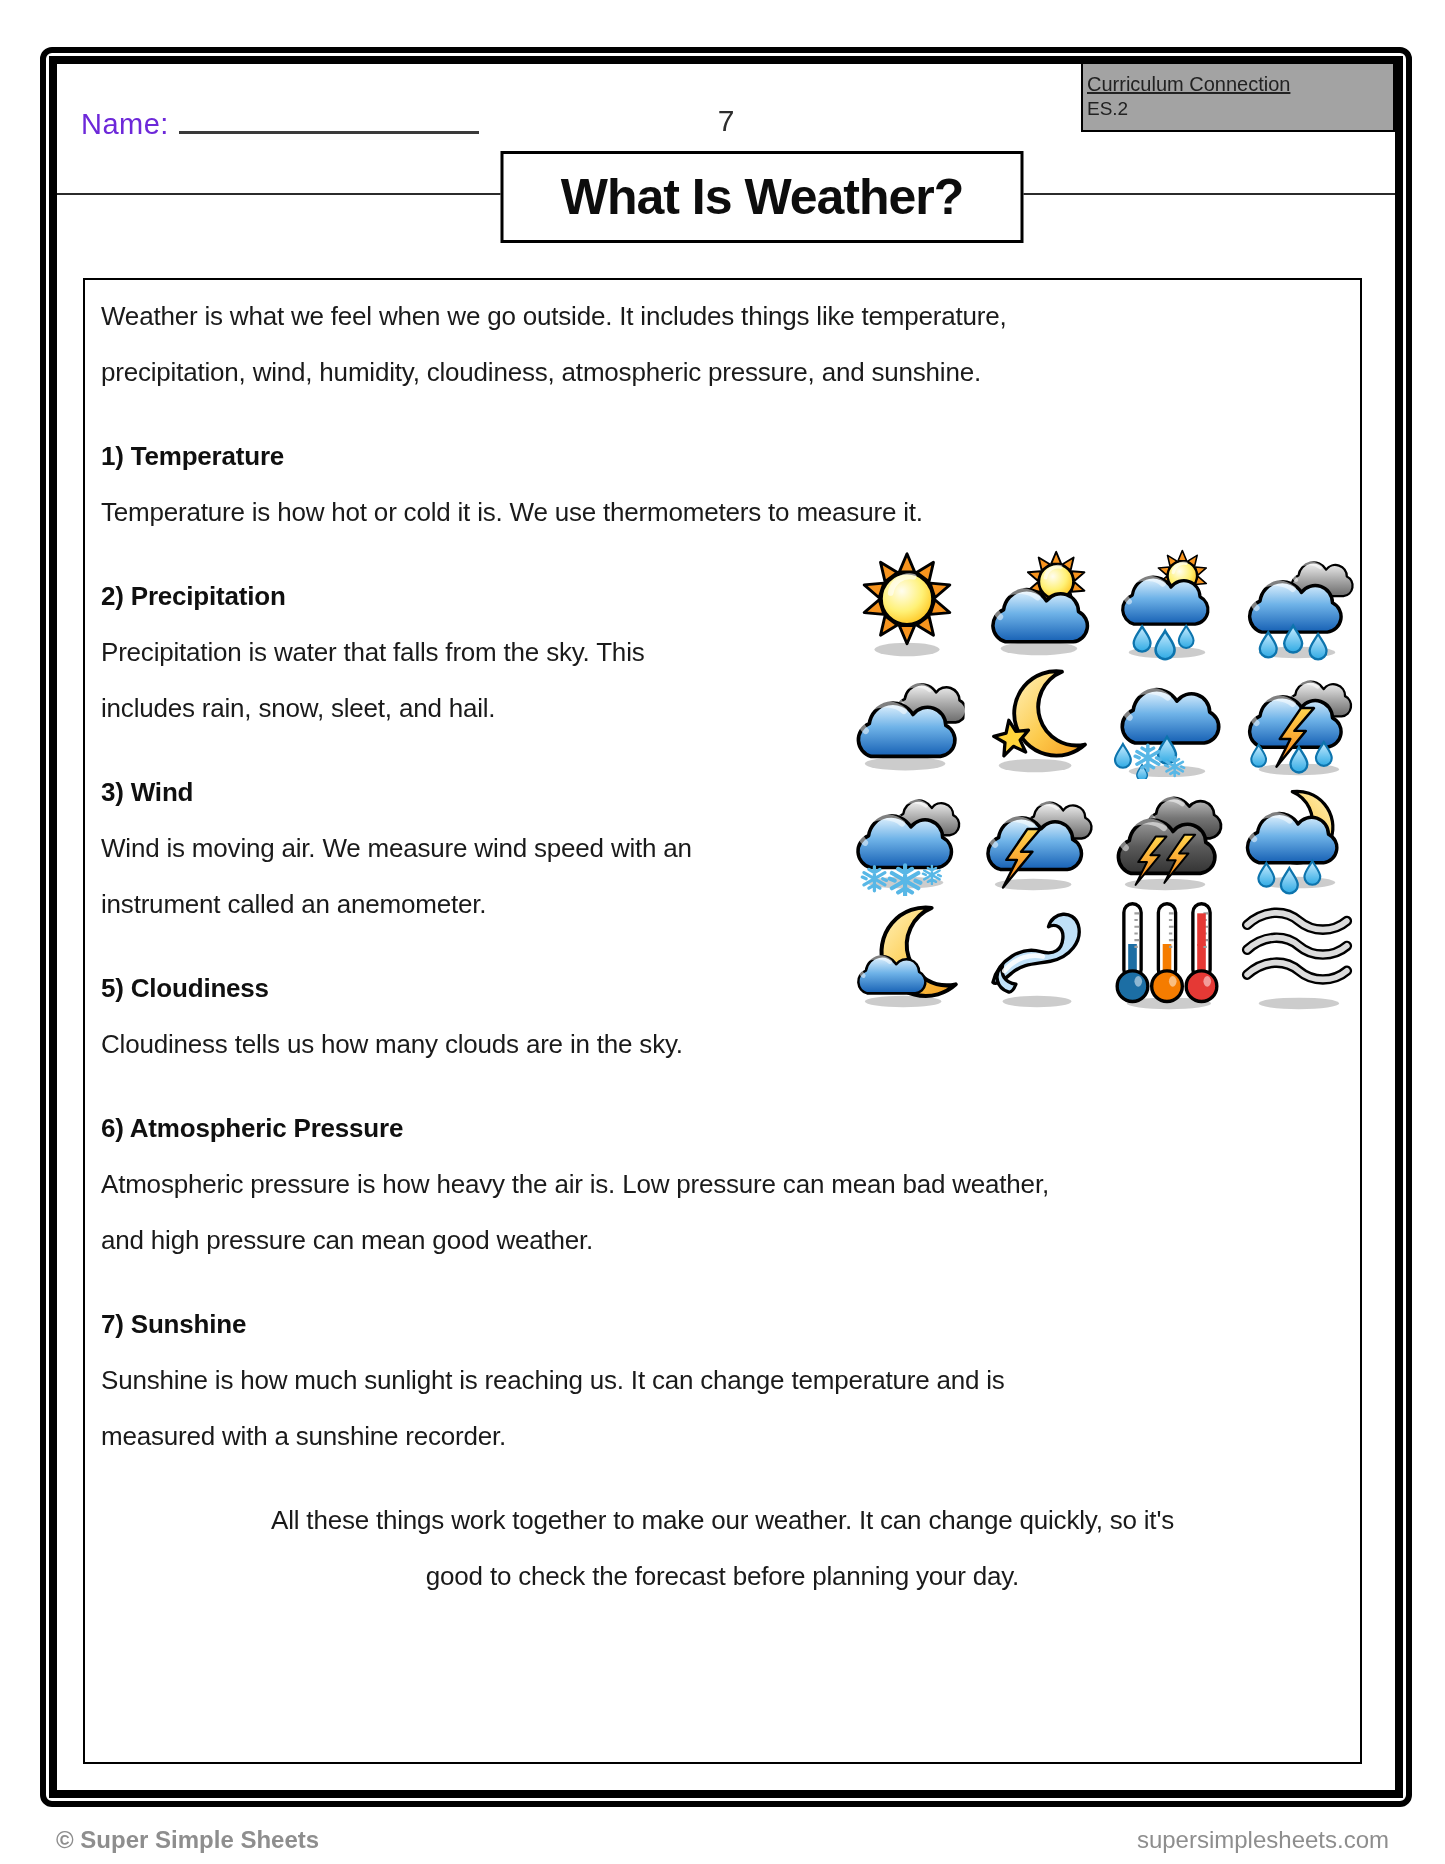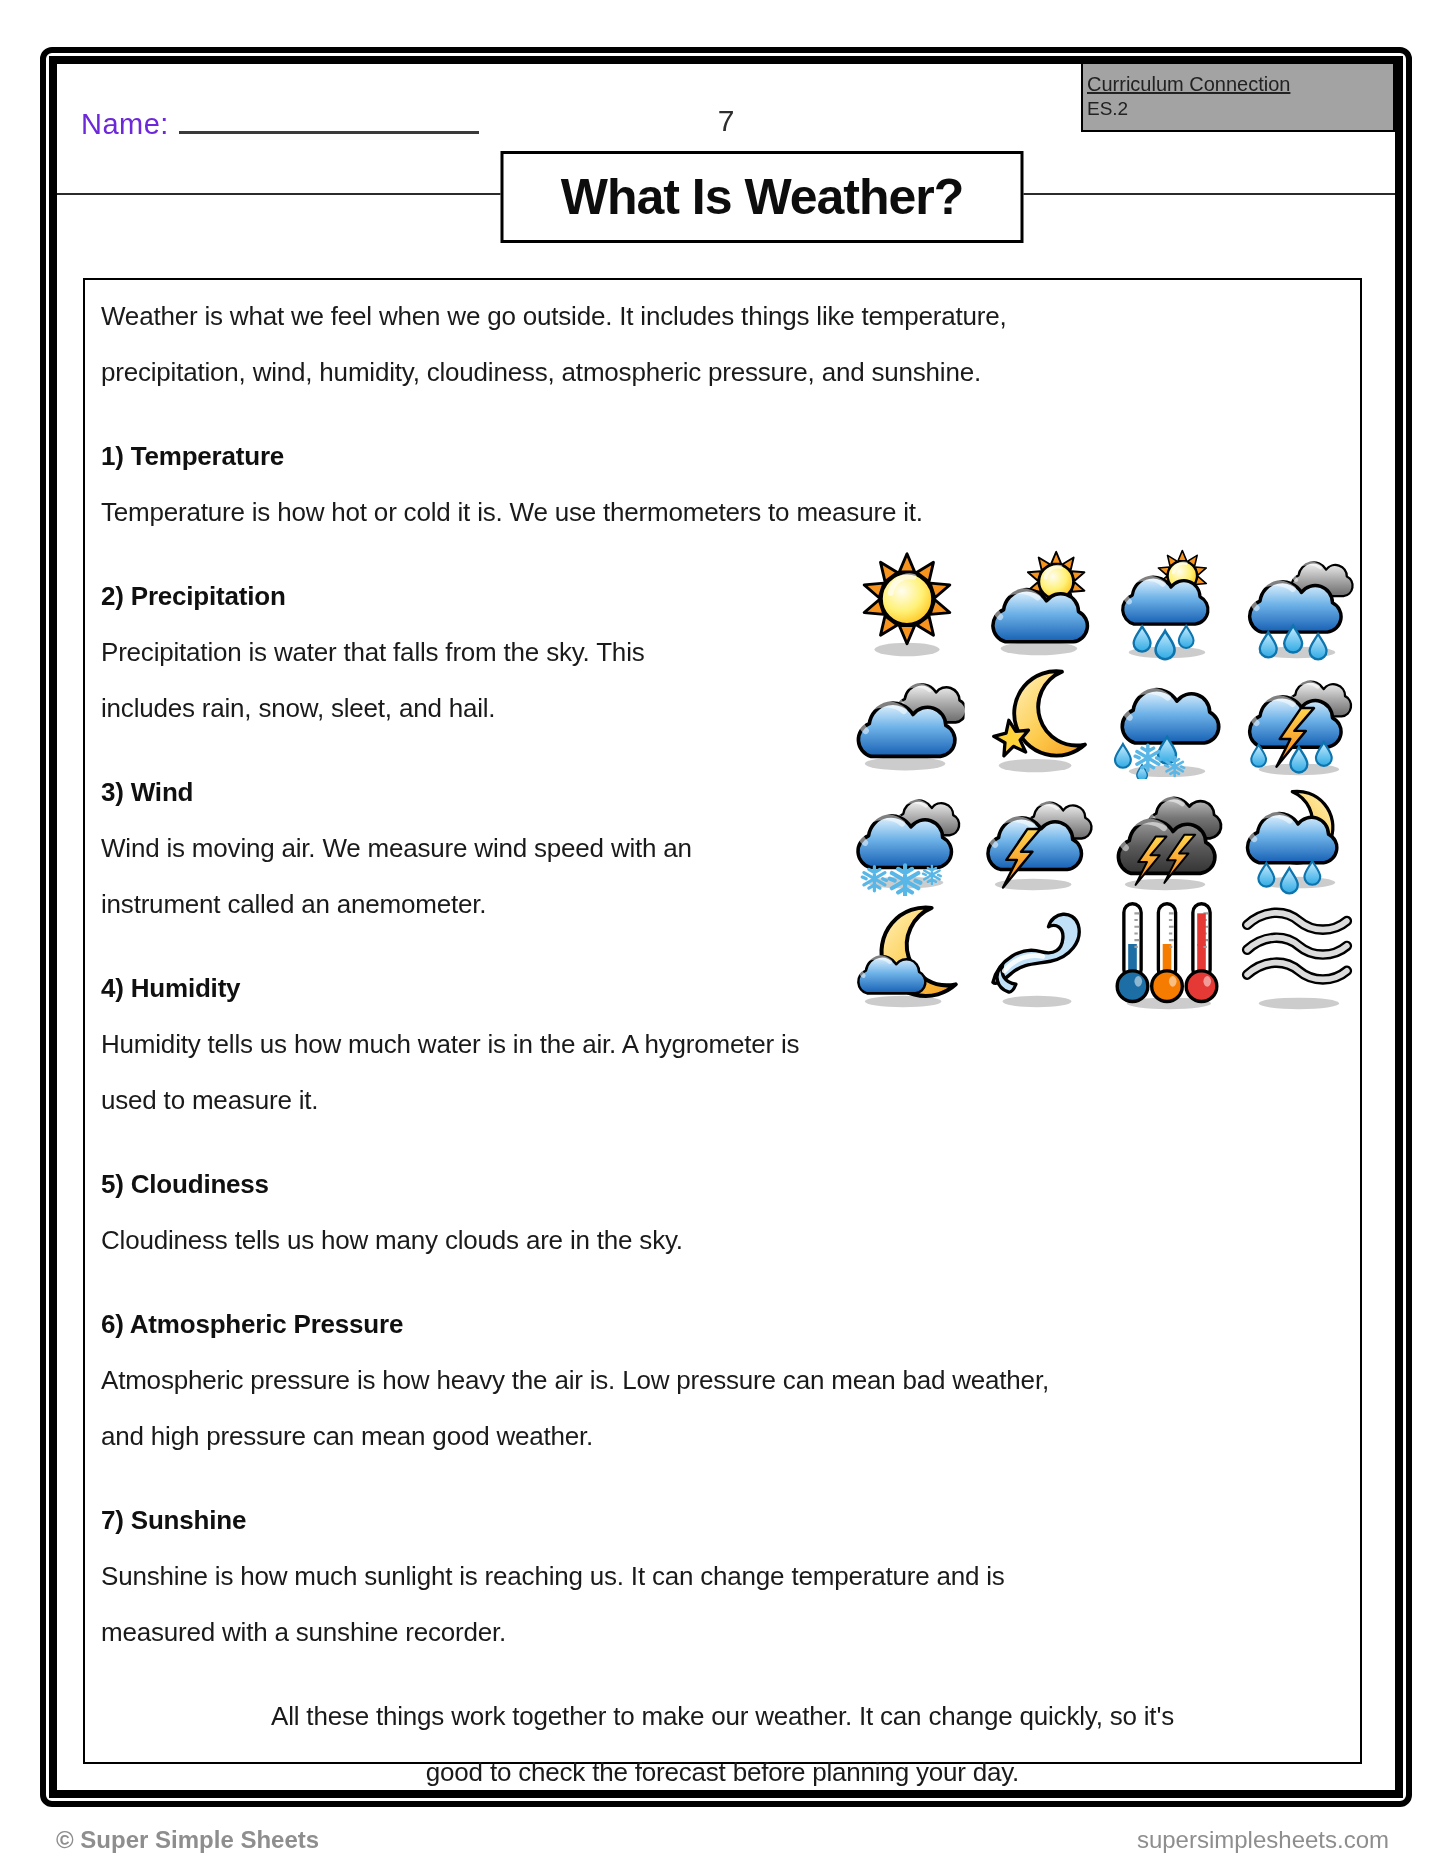--- a/index.html
+++ b/index.html
@@ -338,24 +338,20 @@
         <p>Precipitation is water that falls from the sky. This
 includes rain, snow, sleet, and hail.</p>
       </section>
 
       <section>
         <h2>3) Wind</h2>
         <p>Wind is moving air. We measure wind speed with an
 instrument called an anemometer.</p>
       </section>
 
-      <section>
-        <h2>4) Humidity</h2>
-        <p>Humidity tells us how much water is in the air. A hygrometer is used to measure it.</p>
-      </section>
 
       <section>
         <h2>5) Cloudiness</h2>
         <p>Cloudiness tells us how many clouds are in the sky.</p>
       </section>
 
       <section>
         <h2>6) Atmospheric Pressure</h2>
         <p>Atmospheric pressure is how heavy the air is. Low pressure can mean bad weather,
 and high pressure can mean good weather.</p>

